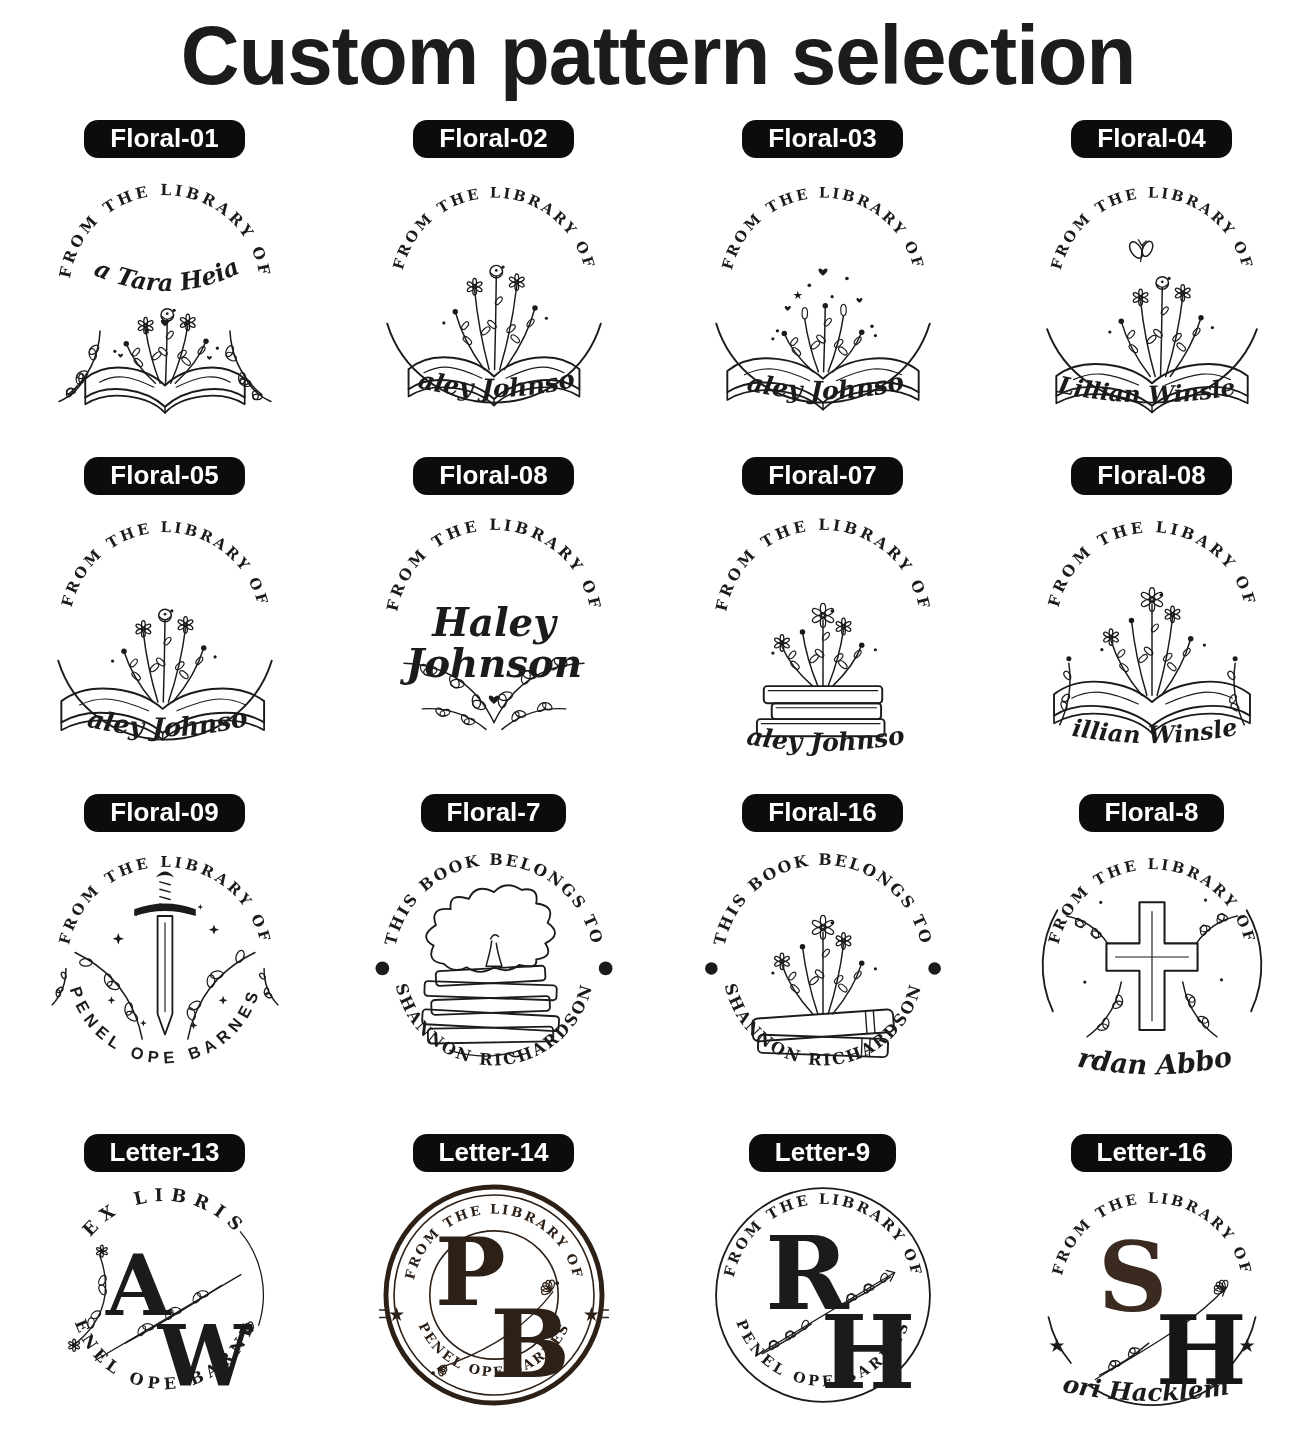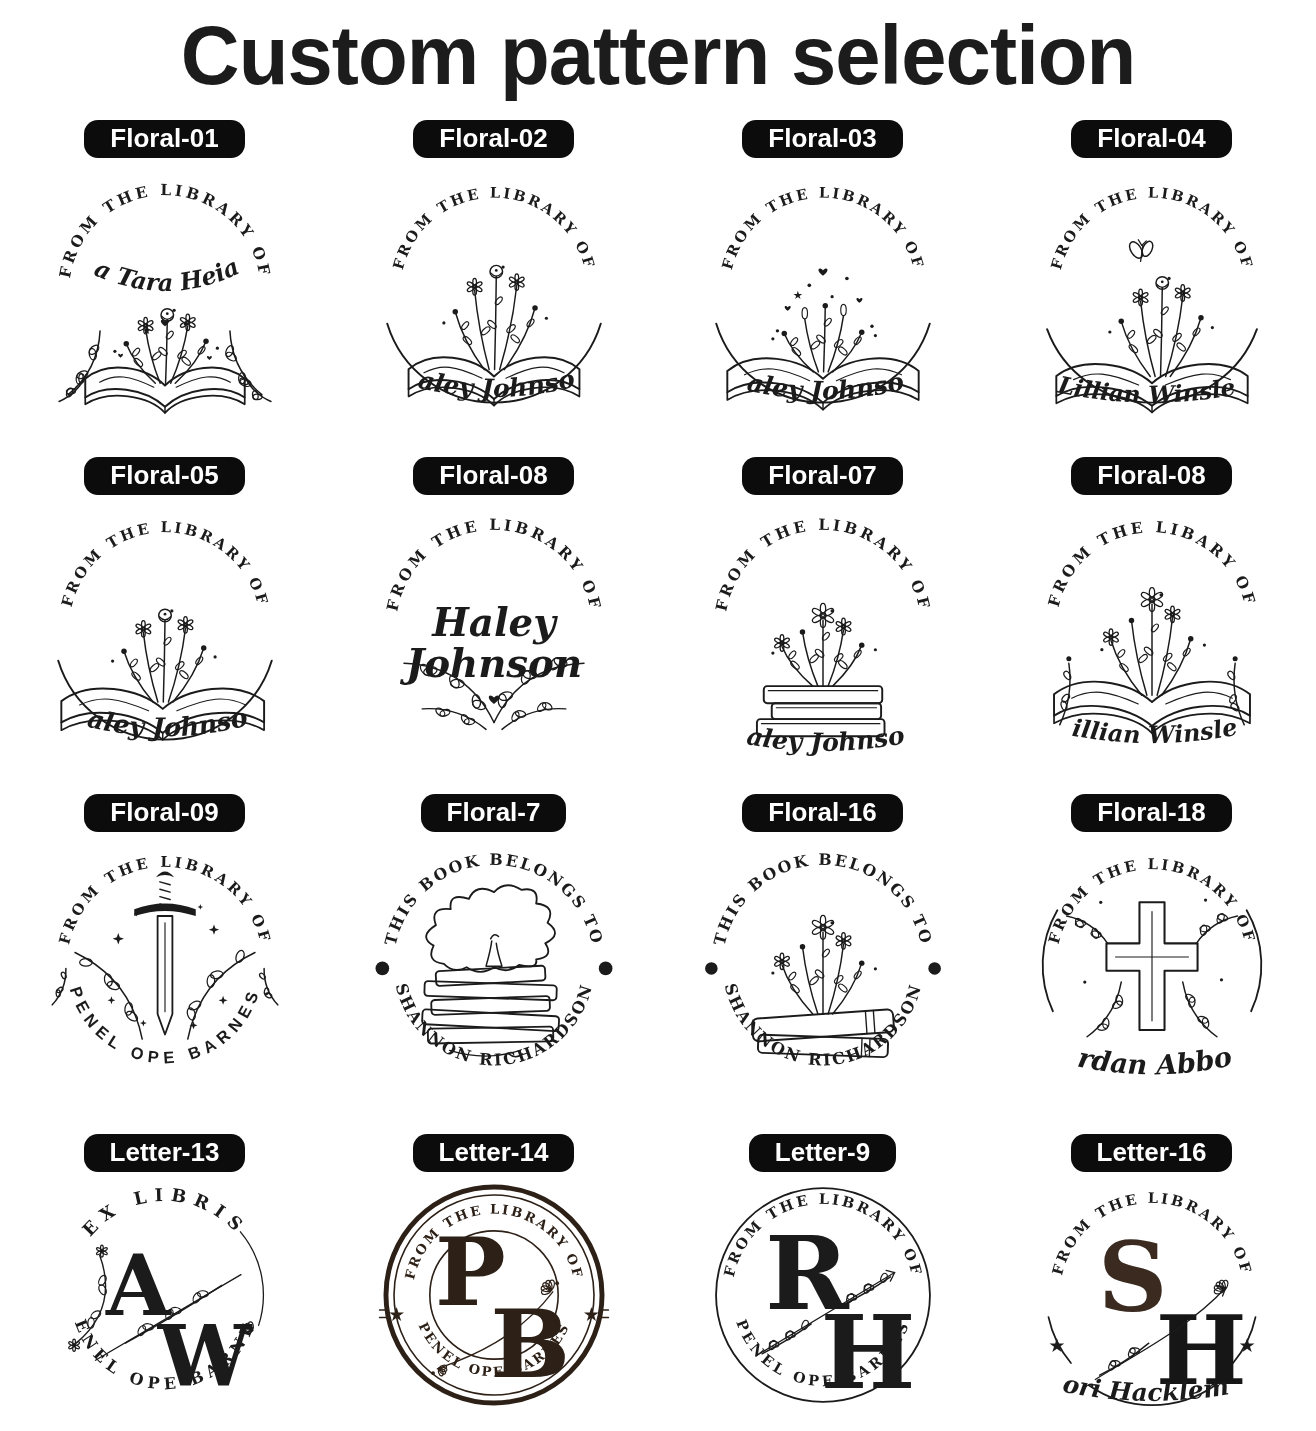--- a/index.html
+++ b/index.html
@@ -552,21 +552,21 @@
         </g>
         <g transform="rotate(2 115 186)">
           <rect x="58" y="178" width="114" height="16" rx="4" fill="none" stroke="#1b1b1b" stroke-width="1.7"></rect>
           <path d="M149,178 L149,194 M156,178 L156,194" fill="none" stroke="#1b1b1b" stroke-width="1.2" stroke-linecap="round" stroke-linejoin="round"></path>
         </g>
         <path id="ap20" d="M30.0,137.8 A88,88 0 0 0 200.0,137.8" fill="none"></path>
         <text text-anchor="middle" font-family="&quot;DejaVu Serif&quot;, serif" font-weight="600" font-size="14.2" letter-spacing="2" fill="#1b1b1b"><textPath href="#ap20" xlink:href="#ap20" startOffset="50%">SHANNON RICHARDSON</textPath></text>
       </svg>
     </figure>
   <figure class="cell">
-      <div class="badge">Floral-18</div>
+      <div class="badge">Floral-8</div>
       <svg class="stamp" viewBox="0 0 230 230">
         <path id="ap21" d="M38.9,150.5 A84,84 0 1 1 191.1,150.5" fill="none"></path>
         <text text-anchor="middle" font-family="&quot;DejaVu Serif&quot;, serif" font-weight="600" font-size="13" letter-spacing="2.6" fill="#1b1b1b"><textPath href="#ap21" xlink:href="#ap21" startOffset="50%">FROM THE LIBRARY OF</textPath></text>
         <path d="M31.9,67.0 A96,96 0 0 0 28.0,155.6" fill="none" stroke="#1b1b1b" stroke-width="1.6" stroke-linecap="round" stroke-linejoin="round"></path>
         <path d="M202.0,155.6 A96,96 0 0 0 198.1,67.0" fill="none" stroke="#1b1b1b" stroke-width="1.6" stroke-linecap="round" stroke-linejoin="round"></path>
         <g transform="translate(115 112)">
           <path d="M-11,-52 L11,-52 L11,-16 L40,-16 L40,8 L11,8 L11,60 L-11,60 L-11,8 L-40,8 L-40,-16 L-11,-16 Z" fill="none" stroke="#1b1b1b" stroke-width="1.8" stroke-linecap="round" stroke-linejoin="round"></path>
           <path d="M0,-44 L0,52 M-32,-4 L32,-4" fill="none" stroke="#1b1b1b" stroke-width="1" stroke-linecap="round" stroke-linejoin="round"></path>
         </g>
         <path d="M76,96 Q62.8,76.8 40,72" fill="none" stroke="#1b1b1b" stroke-width="1.3" stroke-linecap="round" stroke-linejoin="round"></path>

